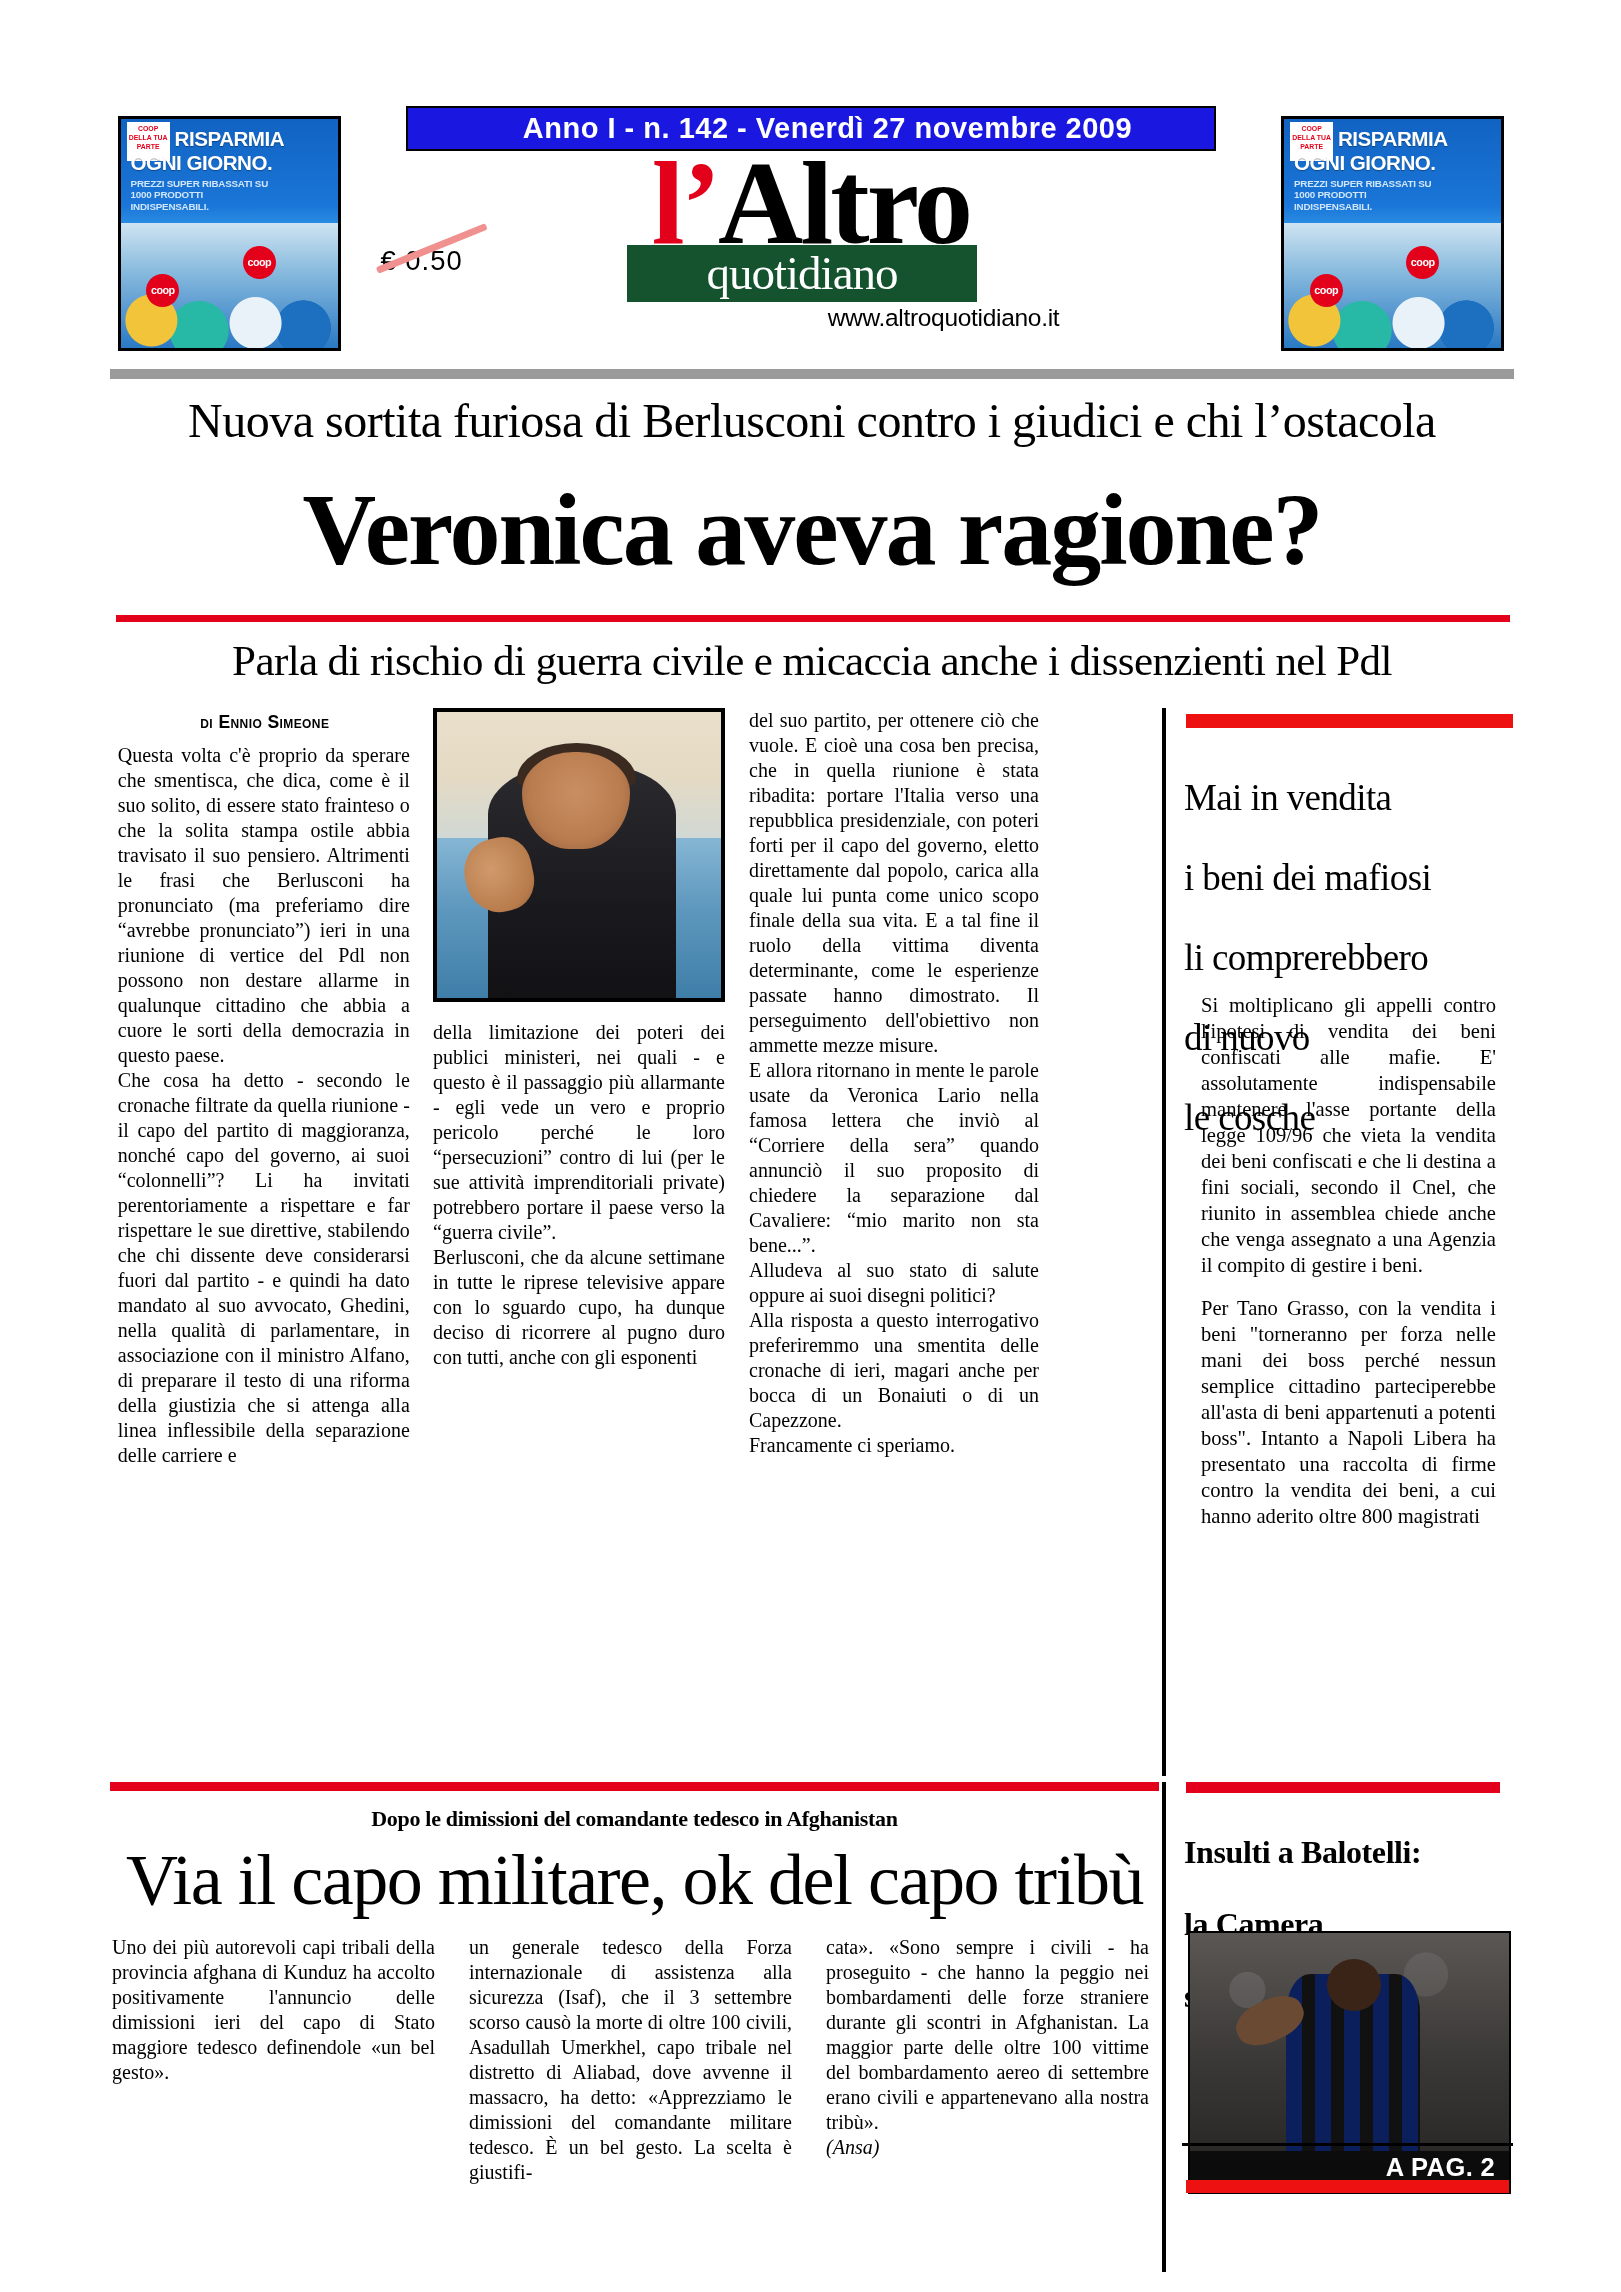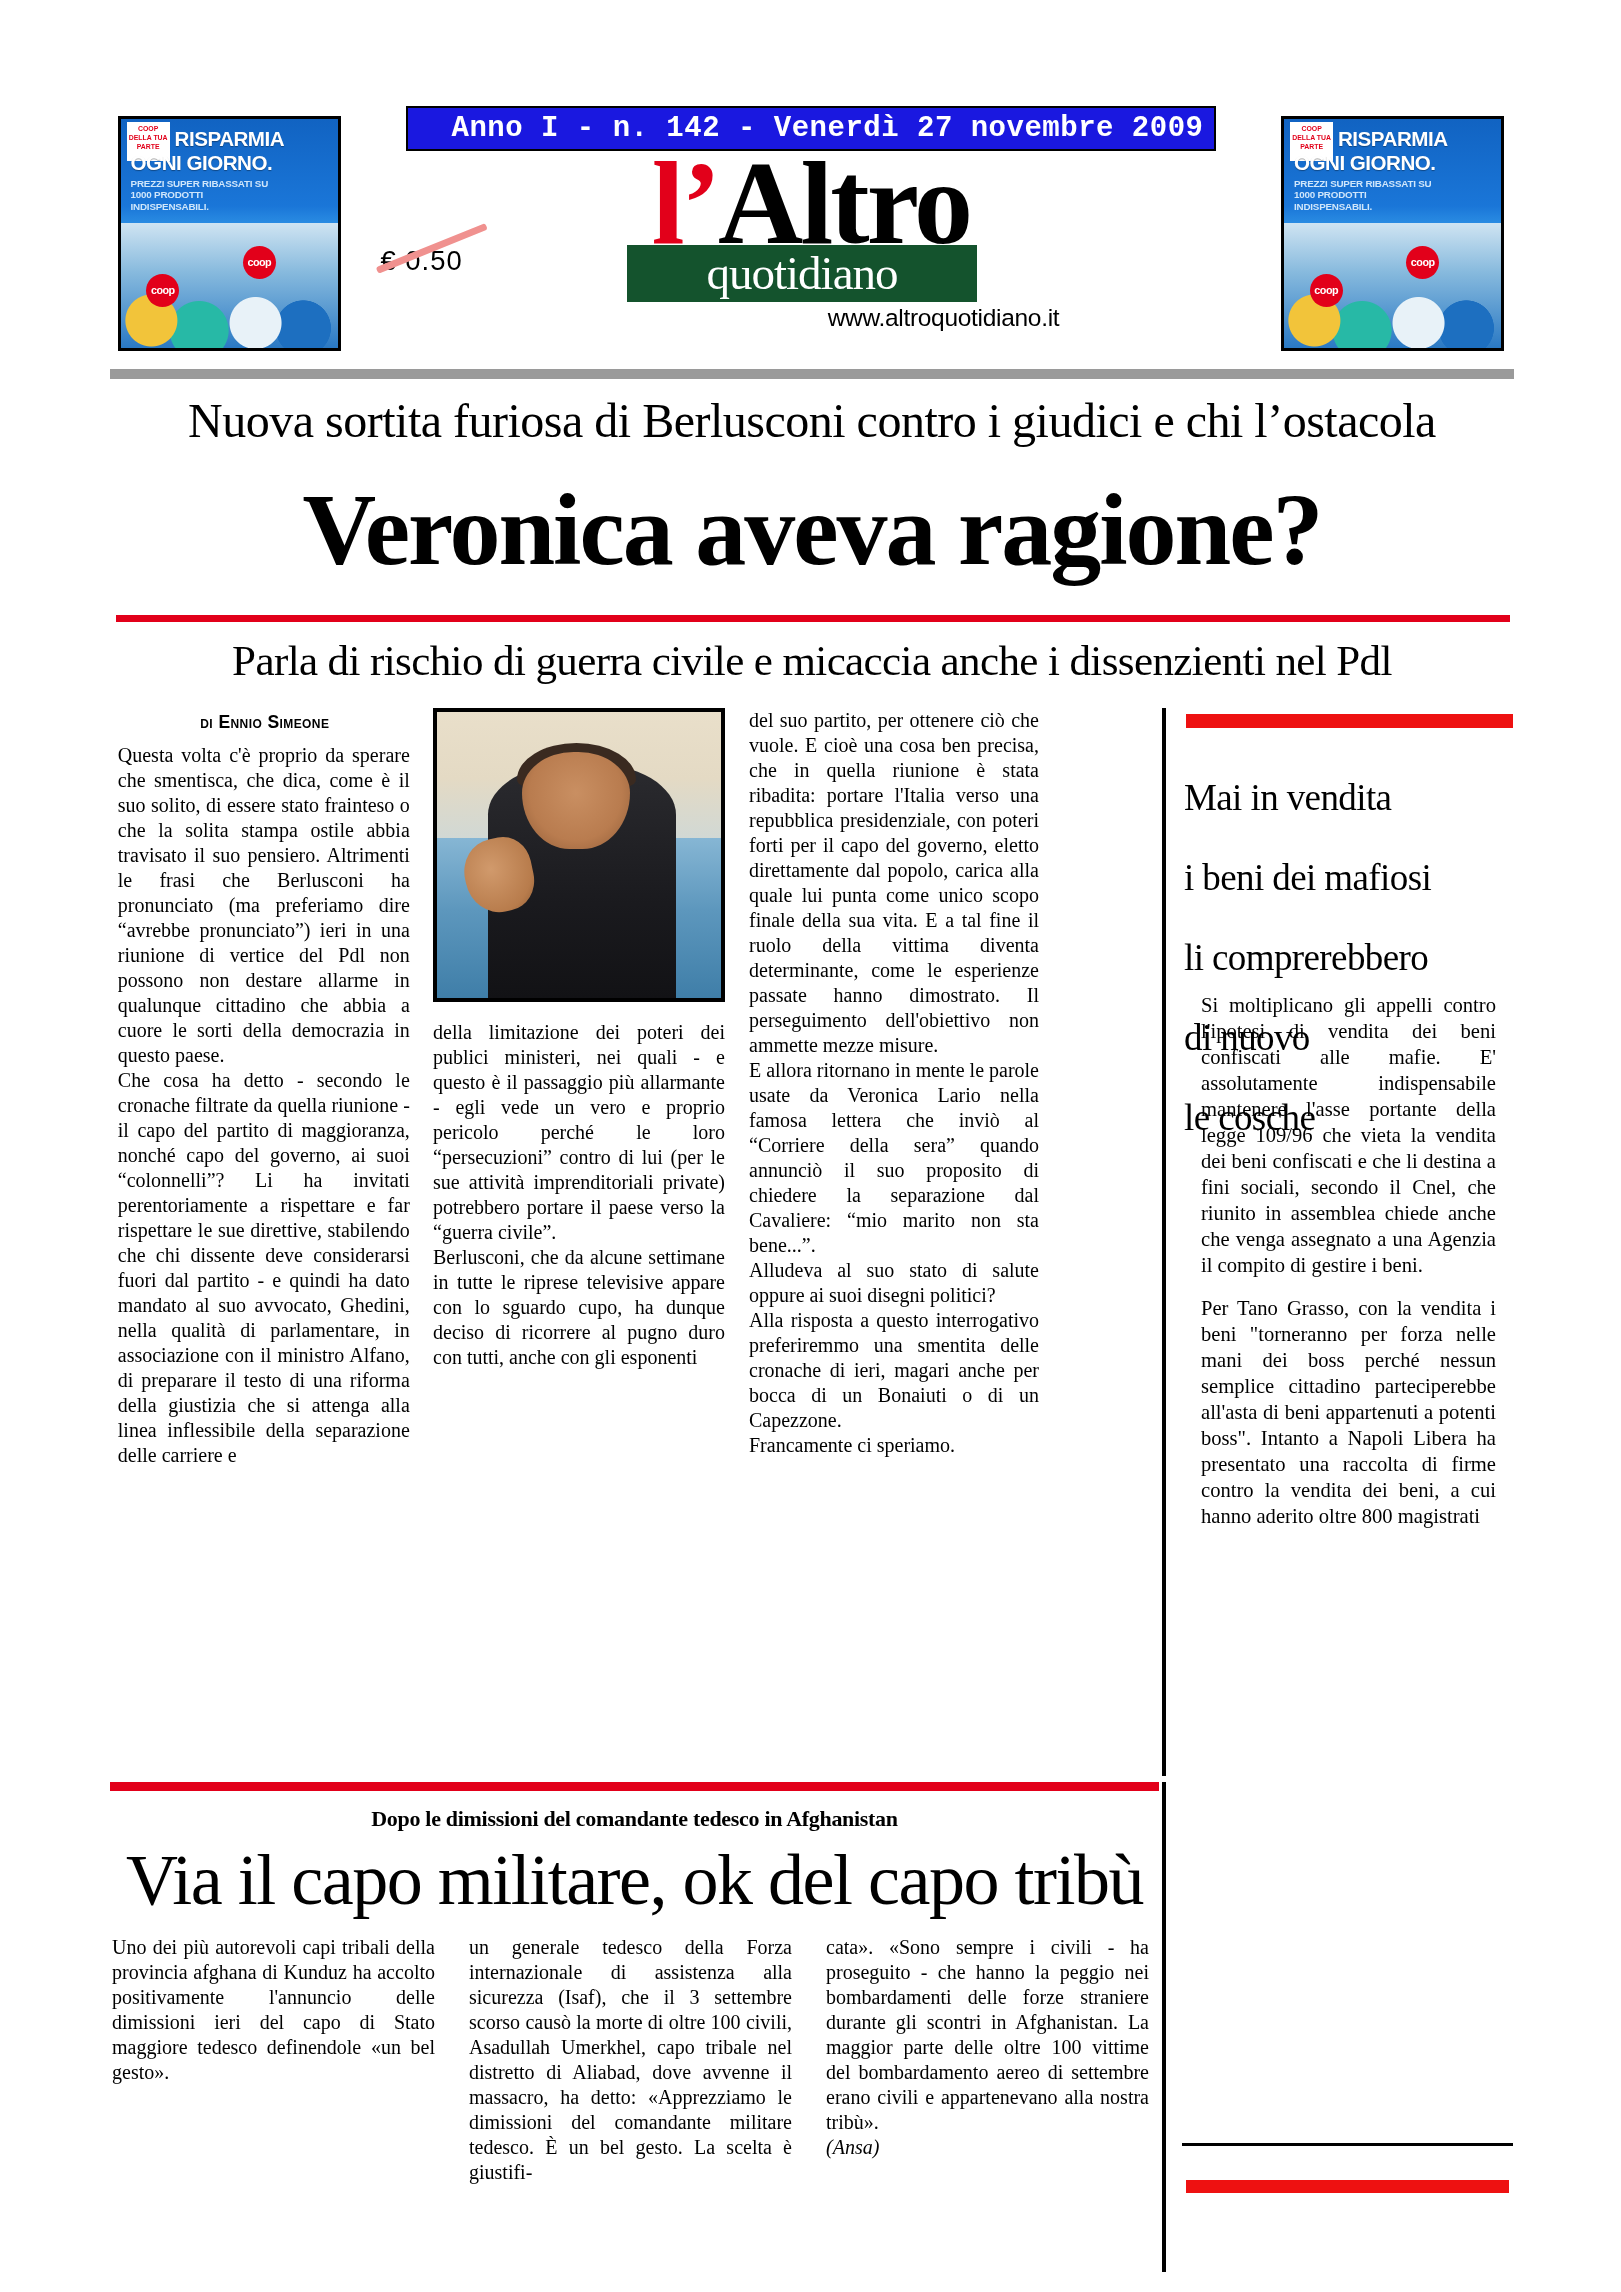--- a/index.html
+++ b/index.html
@@ -134,21 +134,21 @@
   .dateline {
     position: absolute;
     left: 51px;
     right: 51px;
     top: 7.8px;
     height: 45px;
     background: #1a18e0;
     border: 2px solid #000;
     box-sizing: border-box;
     color: #ffffff;
-    font-family: Liberation Mono, monospace;
+    font-family: Liberation Sans, sans-serif;
     font-weight: bold;
     font-size: 29px;
     line-height: 41px;
     text-align: center;
     white-space: nowrap;
     letter-spacing: 0.5px;
     padding-left: 33px;
   }
 
   .logo-wrap {
@@ -719,17 +719,34 @@
         <p>Uno dei più autorevoli capi tribali della provincia afghana di Kunduz ha accolto positivamente l'annuncio delle dimissioni ieri del capo di Stato maggiore tedesco definendole «un bel gesto».</p>
       </div>
     <div class="bot-col bot-col2">un generale tedesco della Forza internazionale di assistenza alla sicurezza (Isaf), che il 3 settembre scorso causò la morte di oltre 100 civili, Asadullah Umerkhel, capo tribale nel distretto di Aliabad, dove avvenne il massacro, ha detto: «Apprezziamo le dimissioni del comandante militare tedesco. È un bel gesto. La scelta è giustifi-</div>
     <div class="bot-col bot-col3">
       <span>cata». «Sono sempre i civili - ha proseguito - che hanno la peggio nei bombardamenti delle forze straniere durante gli scontri in Afghanistan. La maggior parte delle oltre 100 vittime del bombardamento aereo di settembre erano civili e appartenevano alla nostra tribù».</span>
       <div class="ansa">(Ansa)</div>
     </div>
   </div>
 
   <div class="br-divider"></div>
+  <div class="bottom-right">
+    <div class="rule-red-br"></div>
+    <div class="br-hl">
+        <p>Insulti a Balotelli:</p>
+        <p>la Camera</p>
+        <p>se ne occuperà</p>
+      </div>
+    <div class="br-photo">
+      <div class="br-crowd"></div>
+      <div class="br-player"></div>
+      <div class="br-head"></div>
+      <div class="br-arm"></div>
+      <div class="br-black-bar">
+        <div class="apag">A PAG. 2</div>
+      </div>
+    </div>
+  </div>
   <div class="bot-black-line"></div>
   <div class="rule-red-bottom"></div>
 
 </div>
 
 
 </body></html>

